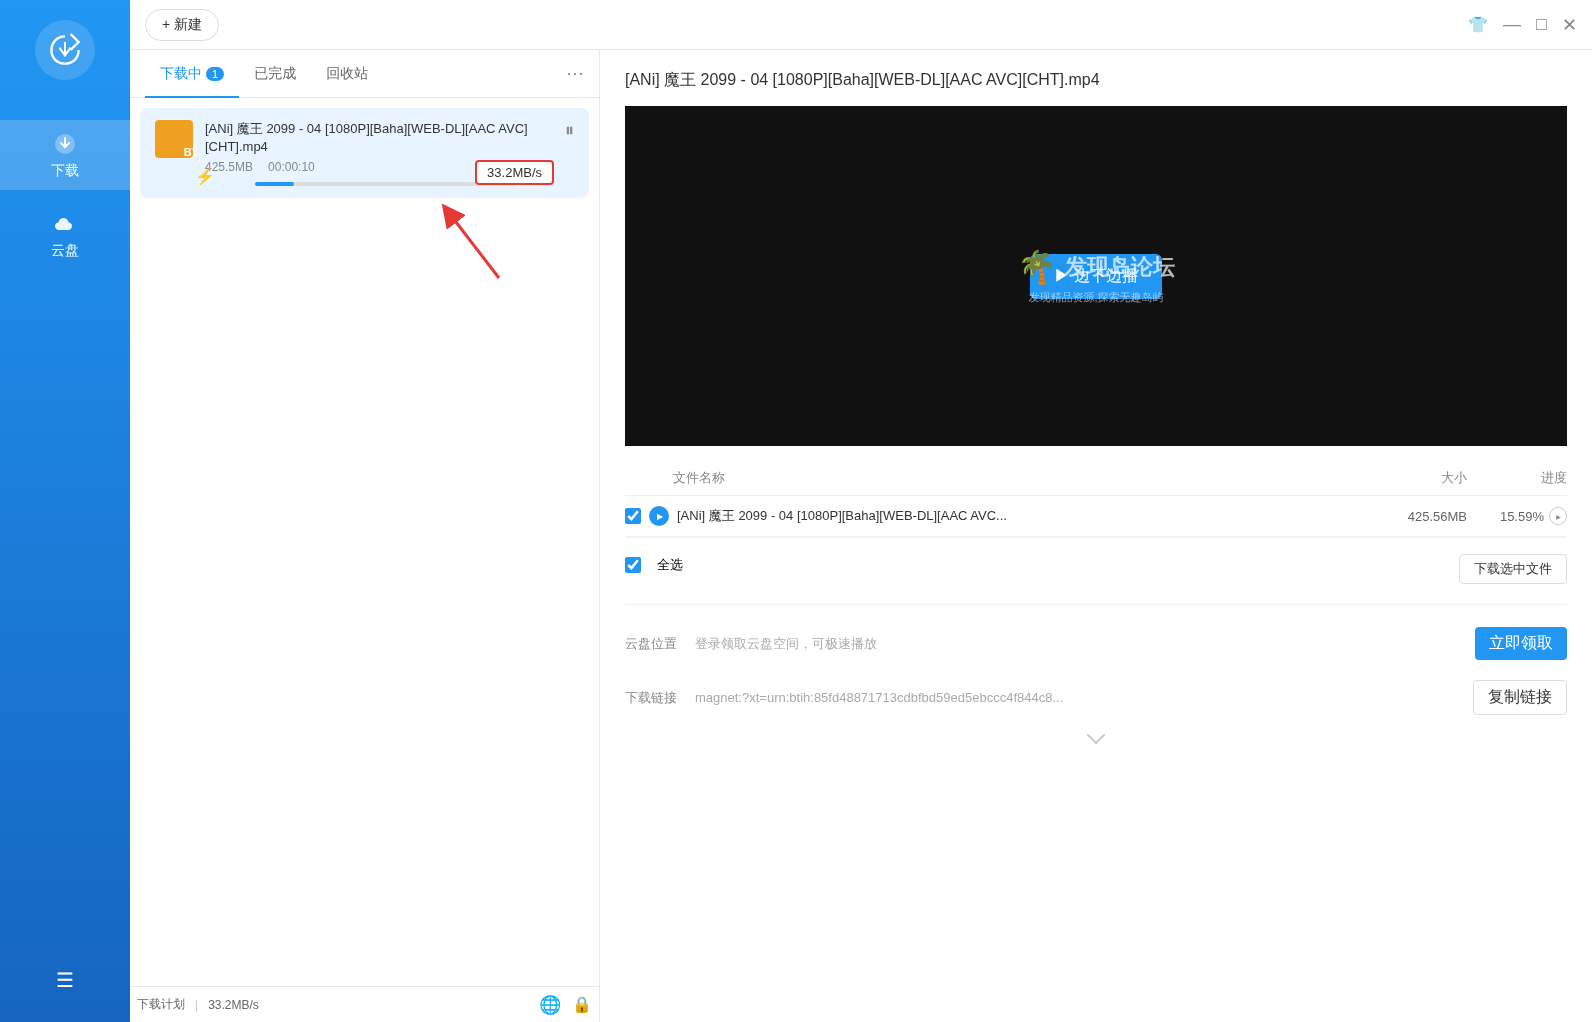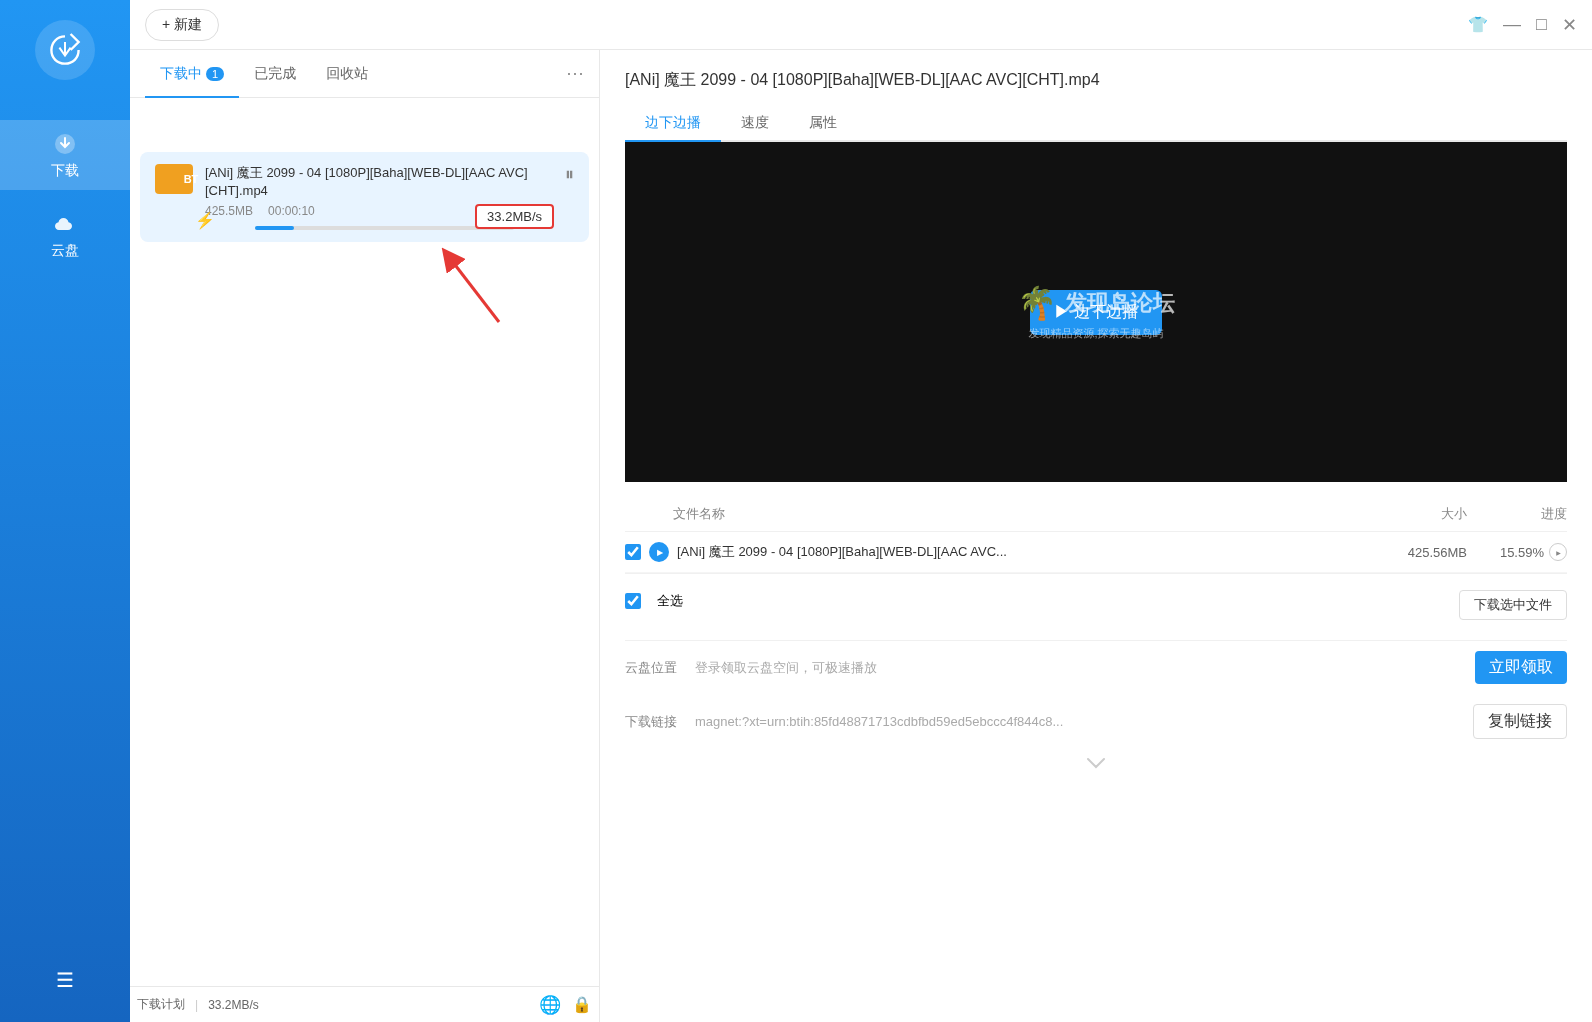--- a/index.html
+++ b/index.html
@@ -131,21 +131,20 @@
     }
 
     
     .left-panel {
       width: 470px;
       background: white;
       display: flex;
       flex-direction: column;
       border-right: 1px solid #e8e8e8;
       flex-shrink: 0;
-      gap: 44px;
     }
 
     
     .tabs {
       display: flex;
       align-items: center;
       padding: 0 15px;
       border-bottom: 1px solid #e8e8e8;
       height: 48px;
     }
@@ -203,25 +202,25 @@
       position: relative;
       cursor: pointer;
     }
     .download-item-header {
       display: flex;
       align-items: flex-start;
       gap: 12px;
     }
     .file-icon {
       width: 38px;
-      height: 30px;
+      height: 38px;
       background: #f0a020;
       border-radius: 4px;
       display: flex;
-      align-items: center;
+      align-items: flex-end;
       justify-content: center;
       flex-shrink: 0;
       font-size: 11px;
       font-weight: bold;
       color: white;
       padding-left: 34px;
     }
     .download-info {
       flex: 1;
     }
@@ -465,20 +464,21 @@
       font-size: 13px;
       color: #333;
       cursor: pointer;
       margin-top: 8px;
     }
 
     
     .info-section {
       margin-top: 12px;
       border-top: 1px solid #f0f0f0;
+      padding-top: 12px;
     }
     .info-row {
       display: flex;
       align-items: center;
       padding: 10px 0;
       font-size: 13px;
     }
     .info-label {
       color: #888;
       width: 70px;
@@ -625,31 +625,20 @@
         <span style="margin-left:auto; display:flex; gap:10px; align-items:center;">
           <span style="color:#1565C0; font-size:18px;">🌐</span>
           <span style="color:#888; font-size:16px;">🔒</span>
         </span>
       </div>
     </div>
 
     <div class="right-panel">
       <div class="right-panel-title">[ANi] 魔王 2099 - 04 [1080P][Baha][WEB-DL][AAC AVC][CHT].mp4</div>
 
-      <div class="detail-tabs">
-        <div class="detail-tab active">
-          <span>边下边播</span>
-        </div>
-        <div class="detail-tab">
-          <span>速度</span>
-        </div>
-        <div class="detail-tab">
-          <span>属性</span>
-        </div>
-      </div>
 
       <div class="video-preview">
         <button class="play-btn">▶  边下边播</button>
 
         <div style="position:absolute; left:50%; top:50%; transform:translate(-50%,-50%); display:flex; flex-direction:column; align-items:center; gap:4px; pointer-events:none;">
           <div style="display:flex; align-items:center; gap:8px;">
             <span style="font-size:32px;">🌴</span>
             <span style="font-size:22px; color:rgba(255,255,255,0.7); font-weight:bold;">发现岛论坛</span>
           </div>
           <span style="font-size:11px; color:rgba(255,255,255,0.55);">发现精品资源,探索无趣岛屿</span>

